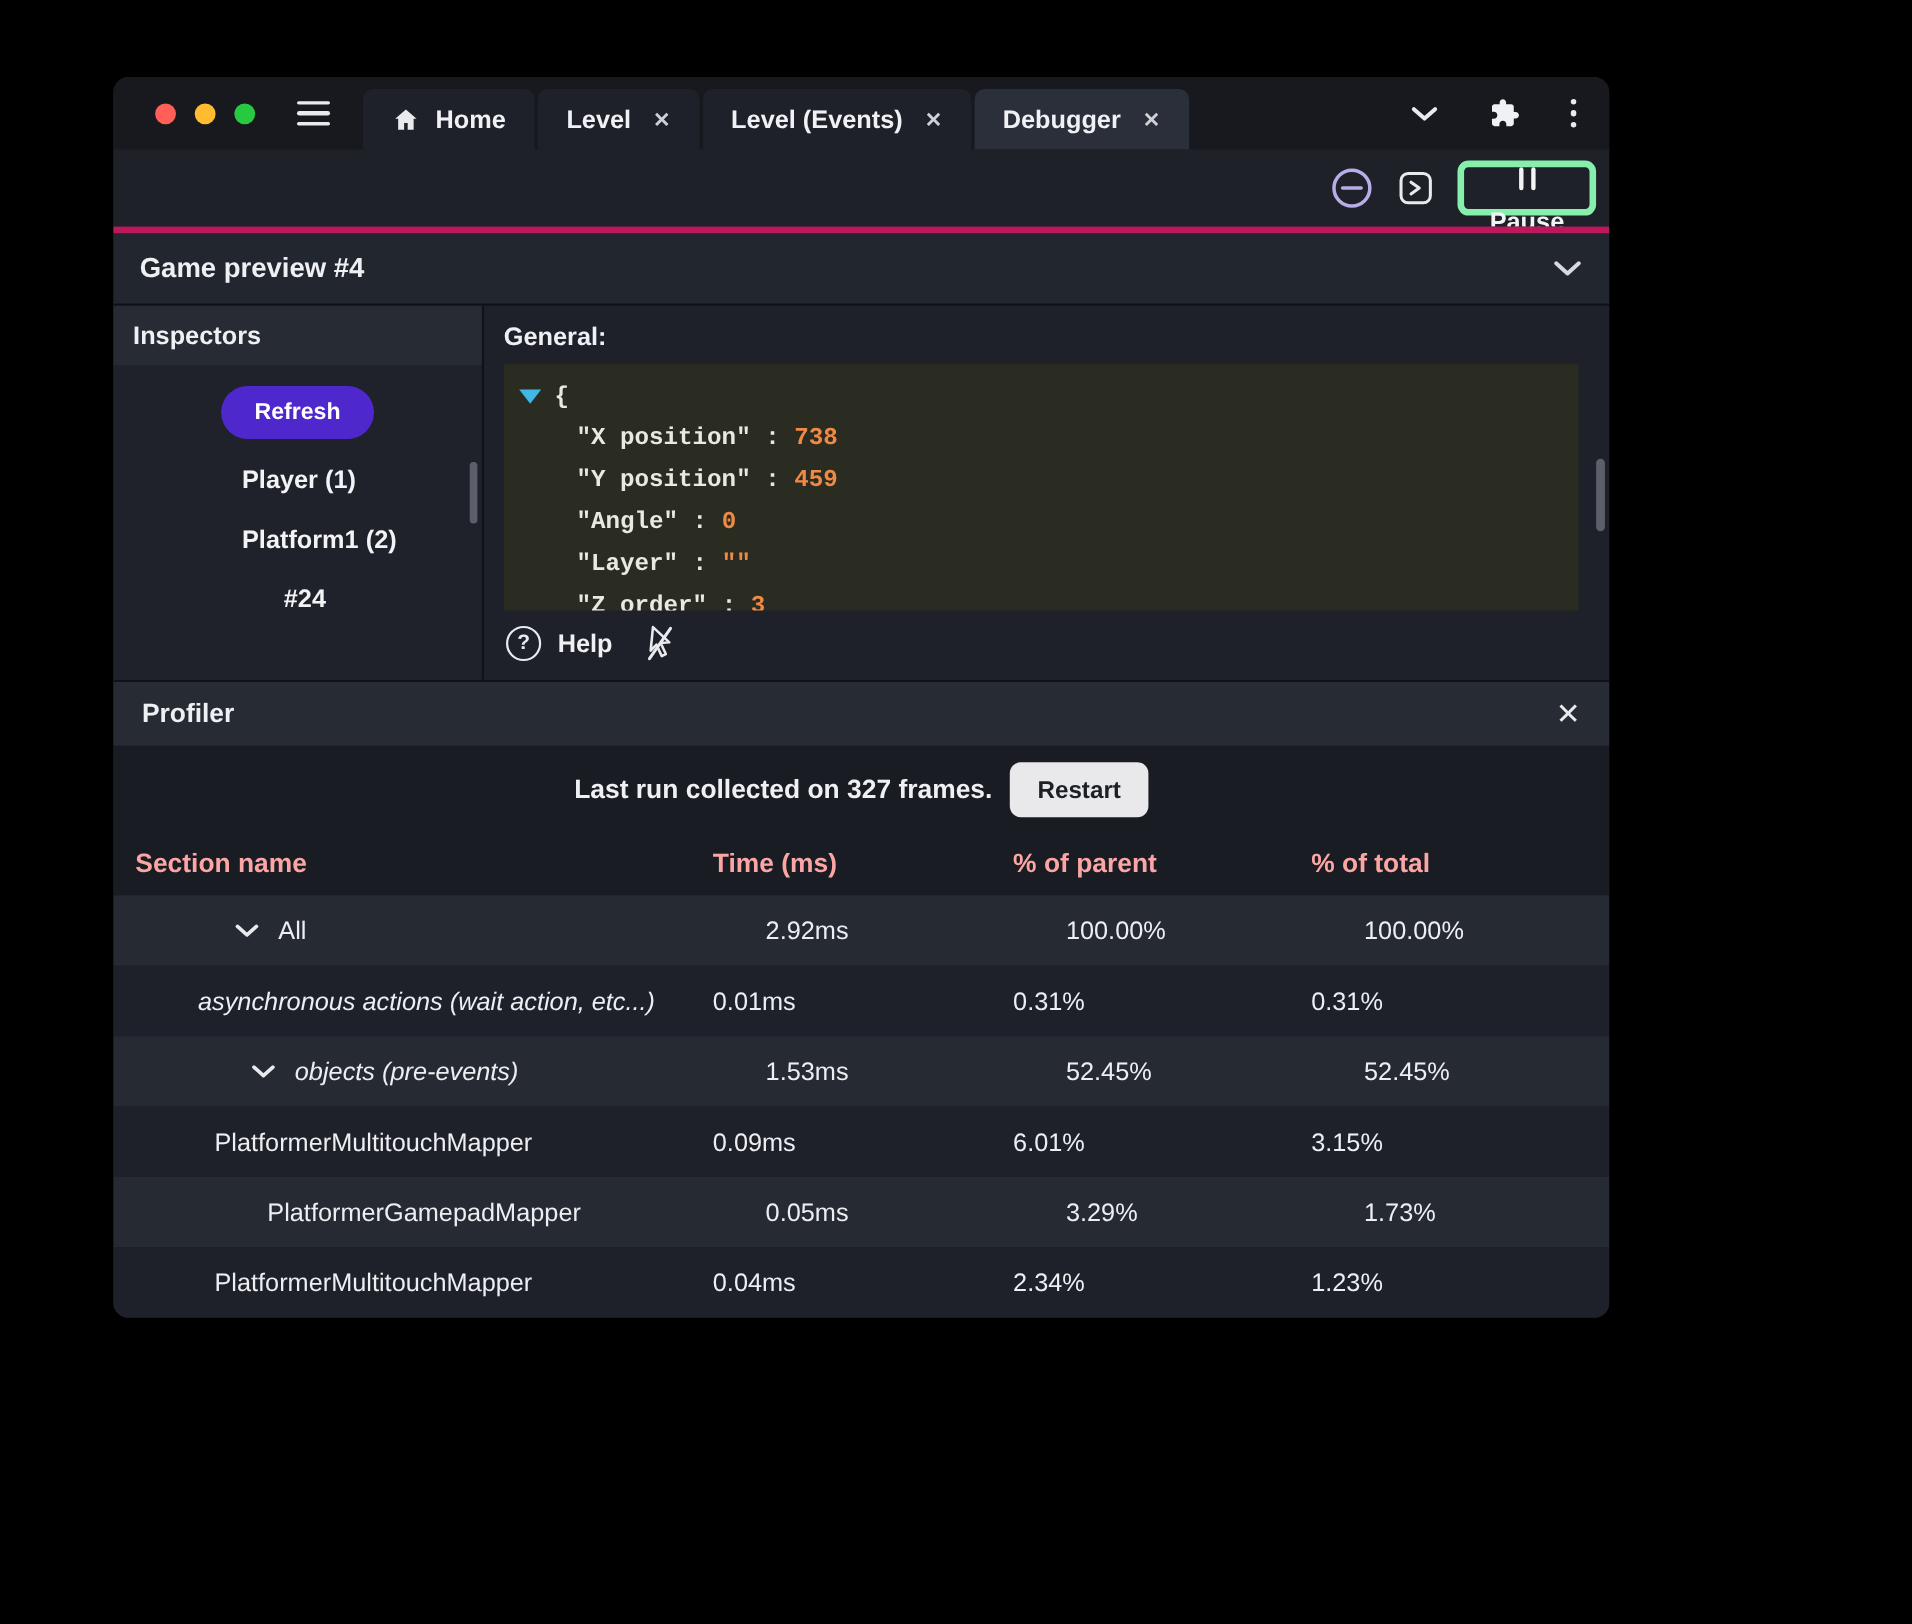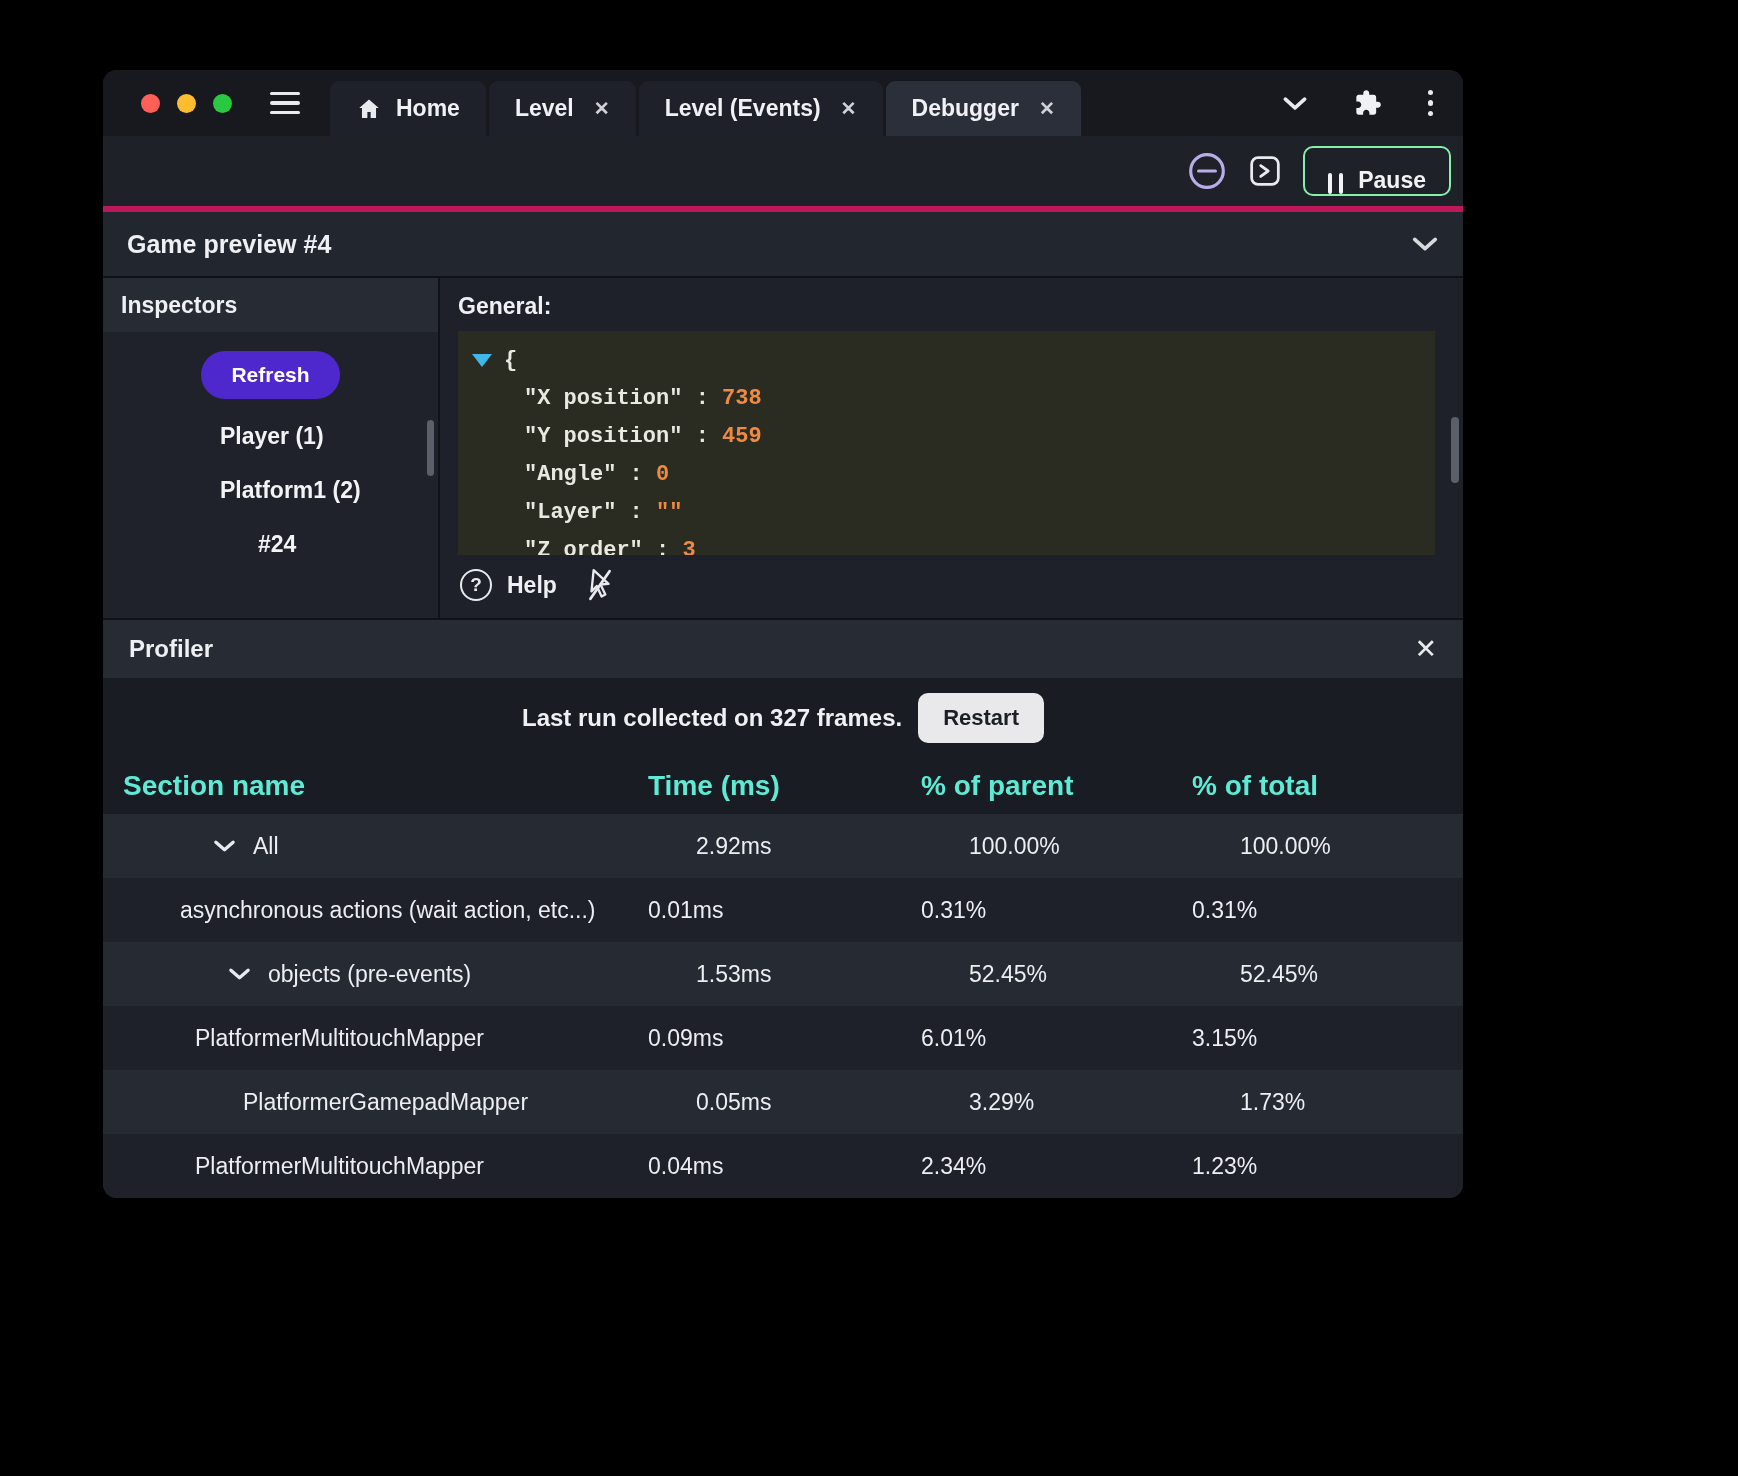--- a/index.html
+++ b/index.html
@@ -25,23 +25,23 @@
          background:#1e2129; border-radius:9px 9px 0 0; font-size:23px; font-weight:600; color:#f0f1f4; }
   .tab.active { background:#2b2f39; }
   .tab .tab-icon { margin-right:14px; display:flex; }
   .tab .close { font-size:19px; color:#cfd1d6; margin-left:20px; }
   .titlebar-right { margin-left:auto; display:flex; align-items:center; gap:46px; padding-right:30px; }
   .kebab { display:flex; flex-direction:column; gap:5px; }
   .kebab div { width:5.5px; height:5.5px; border-radius:50%; background:#e8eaee; }
 
   
   .toolbar { flex:0 0 70px; background:#1e2128; display:flex; align-items:center; justify-content:flex-end; gap:22px; padding-right:12px; }
-  .pause-btn { display:flex; align-items:flex-end; gap:15px; height:50px; padding:0 23px;
-               border:2px solid #86efac; border-radius:10px; background:transparent;
-               color:#f2f3f5; font-size:23px; font-weight:700; font-family:inherit; }
+  .pause-btn { display:flex; align-items:center; gap:15px; height:50px; padding:0 23px;
+               border:6px solid #86efac; border-radius:10px; background:transparent;
+               color:#f2f3f5; font-size:23px; font-weight:700; font-family:inherit;flex-direction:column; }
   .pause-bars { display:flex; gap:7px; }
   .pause-bars div { width:4px; height:21px; background:#f2f3f5; border-radius:2px; }
 
   
   .preview-bar { flex:0 0 72px; background:#22262f; border-top:6px solid #be185d; border-bottom:2px solid #0f1116;
                  display:flex; align-items:center; padding:0 24px; }
   .preview-title { font-size:25px; font-weight:700; }
   .preview-bar .chev { margin-left:auto; display:flex; }
 
   
@@ -76,27 +76,27 @@
   .profiler-bar { flex:0 0 60px; background:#272b34; border-top:2px solid #101217;
                   display:flex; align-items:center; padding:0 26px; }
   .profiler-title { font-size:24px; font-weight:700; }
   .profiler-close { margin-left:auto; font-size:27px; color:#e8eaee; line-height:1; }
   .profiler-body { flex:1; background:#191c23; overflow:hidden; }
   .status-row { height:80px; display:flex; align-items:center; justify-content:center; gap:16px; }
   .status-text { font-size:24px; font-weight:700; }
   .restart-btn { background:var(--restart-bg,#e9e9eb); color:#1c1f26; border:none; border-radius:10px;
                  padding:12px 25px; font-size:22px; font-weight:700; font-family:inherit; }
   .p-grid { display:grid; grid-template-columns:545px 273px 271px 1fr; align-items:center; }
-  .p-head { height:56px; font-size:28px; font-weight:700; color:#5eead4; }
+  .p-head { height:56px; font-size:24px; font-weight:700; color:#fca5a5; }
   .p-head .c-name { padding-left:20px; }
   .p-row { height:64px; font-size:23px; color:#eceef1; }
   .p-row.even { background:#262a33;padding-left:48px; }
   .p-row.odd { background:#1e212a; }
   .c-name { display:flex; align-items:center; }
-  .lv0 { padding-left:62px; } .lv1 { padding-left:77px; } .lv2 { padding-left:92px; }
+  .lv0 { padding-left:62px; } .lv1 { padding-left:77px;font-style:italic; } .lv2 { padding-left:92px; }
   .row-chev { display:flex; margin-right:17px; }
 </style>
 </head>
 <body>
 
 <div class="window">
 
   <div class="titlebar">
     <div class="traffic">
       <div class="light red"></div>

